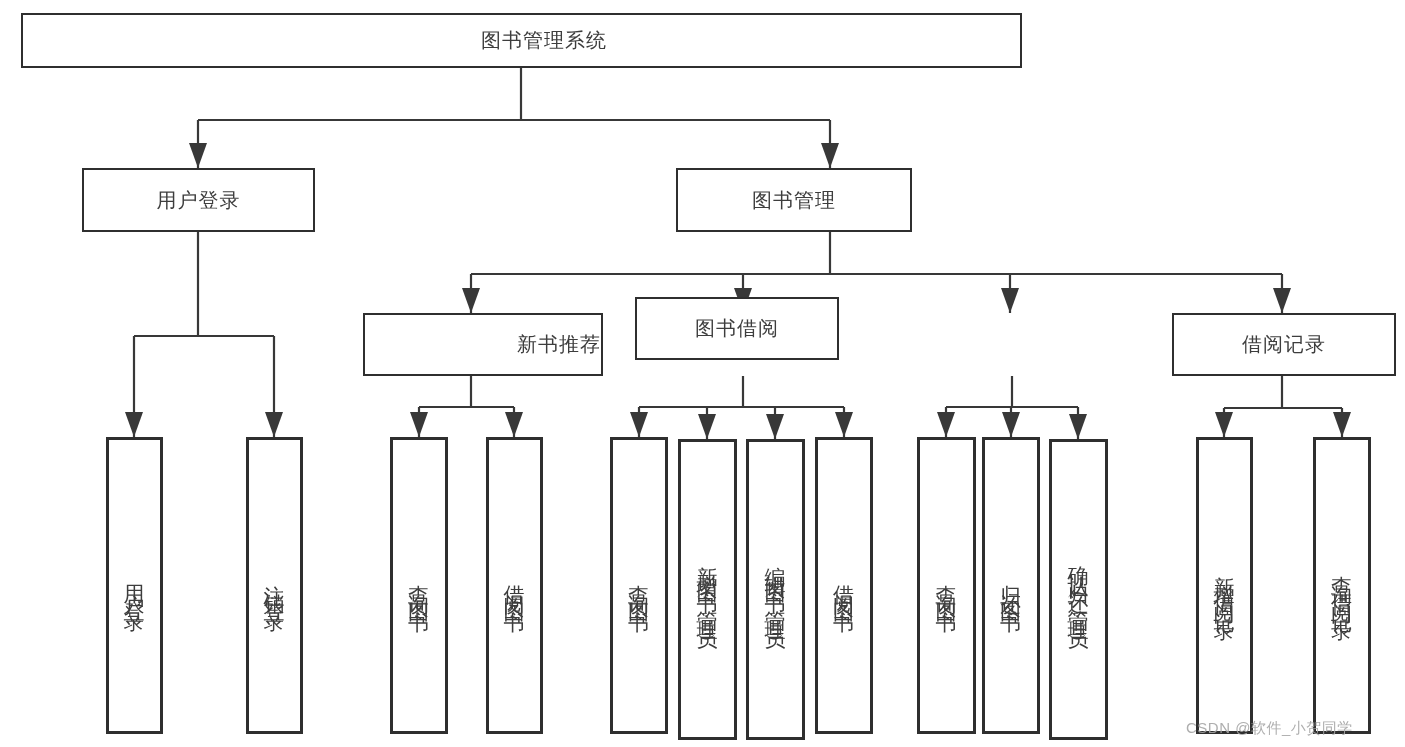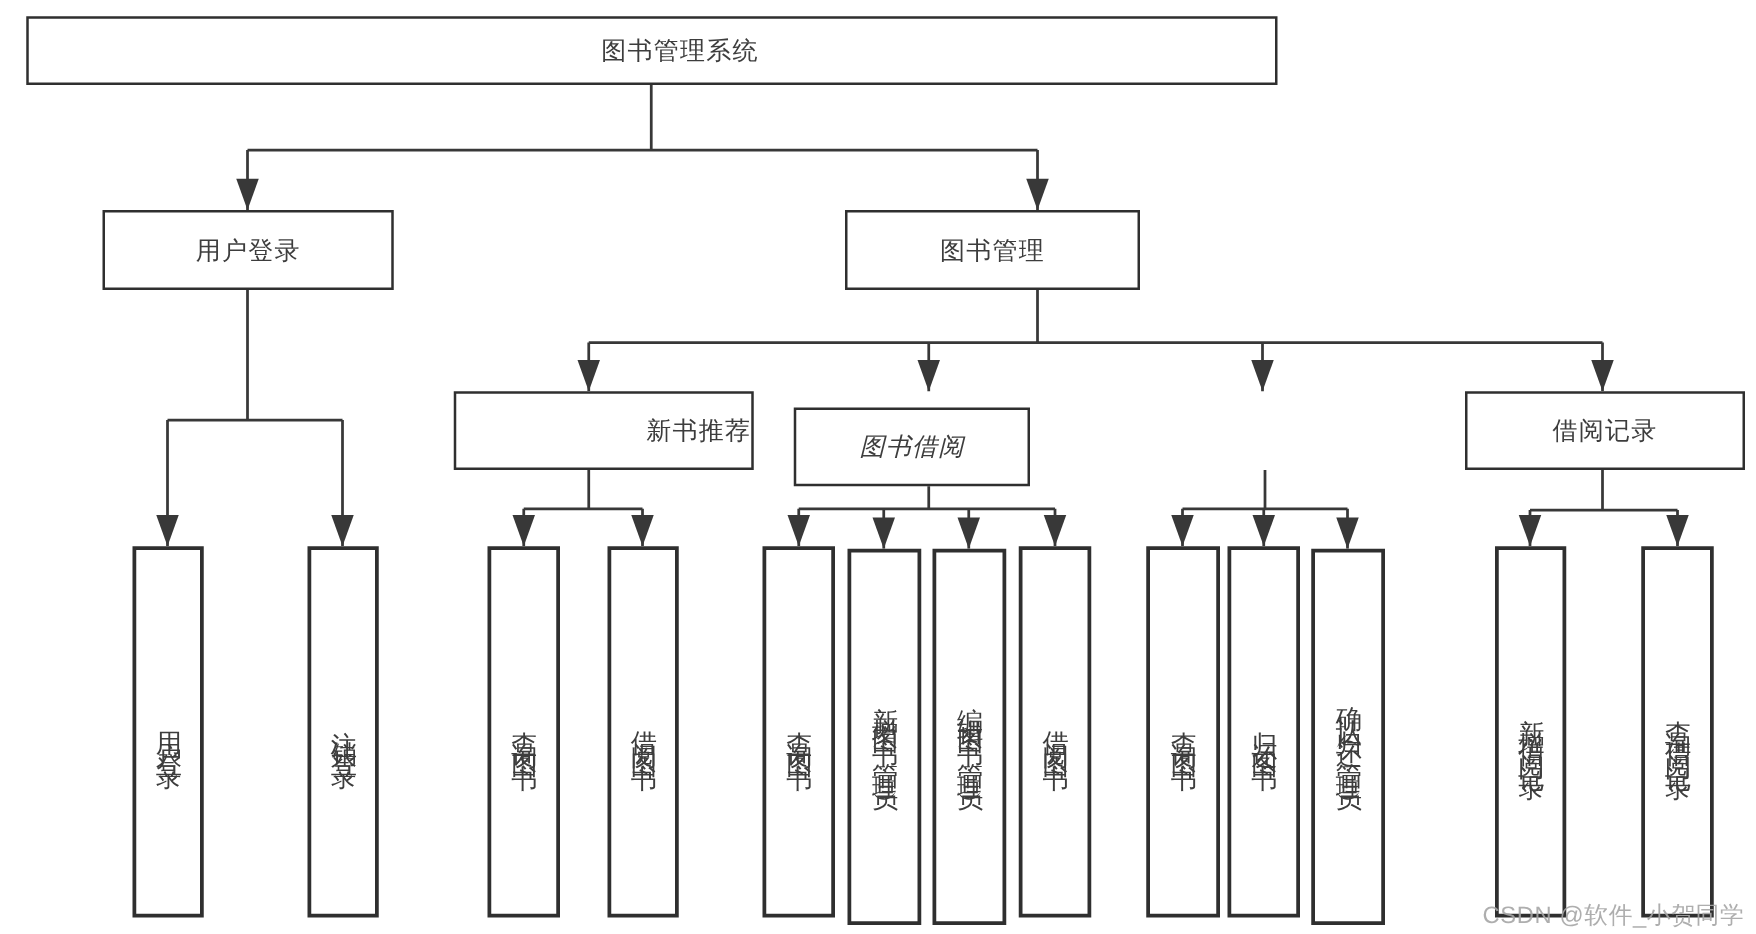--- a/index.html
+++ b/index.html
@@ -38,21 +38,21 @@
     text-orientation: mixed;
     font-size: 21px;
     letter-spacing: 9px;
     color: #3d3d3d;
     line-height: 1;
   }
   .watermark {
     position: absolute;
     left: 1186px;
     top: 719px;
-    font-size: 19px;
+    font-size: 15px;
     color: rgba(165,165,165,0.9);
     letter-spacing: 0.5px;
     white-space: nowrap;
     z-index: 5;
   }
 </style>
 </head>
 <body>
 
 <div class="canvas">
@@ -104,21 +104,21 @@
   <div class="box" style="left:82px; top:168px; width:233px; height:64px;">
     <span class="hlabel">用户登录</span>
   </div>
   <div class="box" style="left:676px; top:168px; width:236px; height:64px;">
     <span class="hlabel">图书管理</span>
   </div>
 
   <div class="box" style="left:363px; top:313px; width:240px; height:63px;justify-content:flex-end;">
     <span class="hlabel">新书推荐</span>
   </div>
-  <div class="box" style="left:635px; top:326px; width:189px; height:63px;font-style:italic;">
+  <div class="box" style="left:635px; top:297px; width:204px; height:63px;">
     <span class="hlabel">图书借阅</span>
   </div>
   <div class="box" style="left:1172px; top:313px; width:224px; height:63px;">
     <span class="hlabel">借阅记录</span>
   </div>
 
   <div class="box leaf" style="left:106px; top:437px; width:57px; height:297px;">
     <span class="vlabel">用户登录</span>
   </div>
   <div class="box leaf" style="left:246px; top:437px; width:57px; height:297px;">

